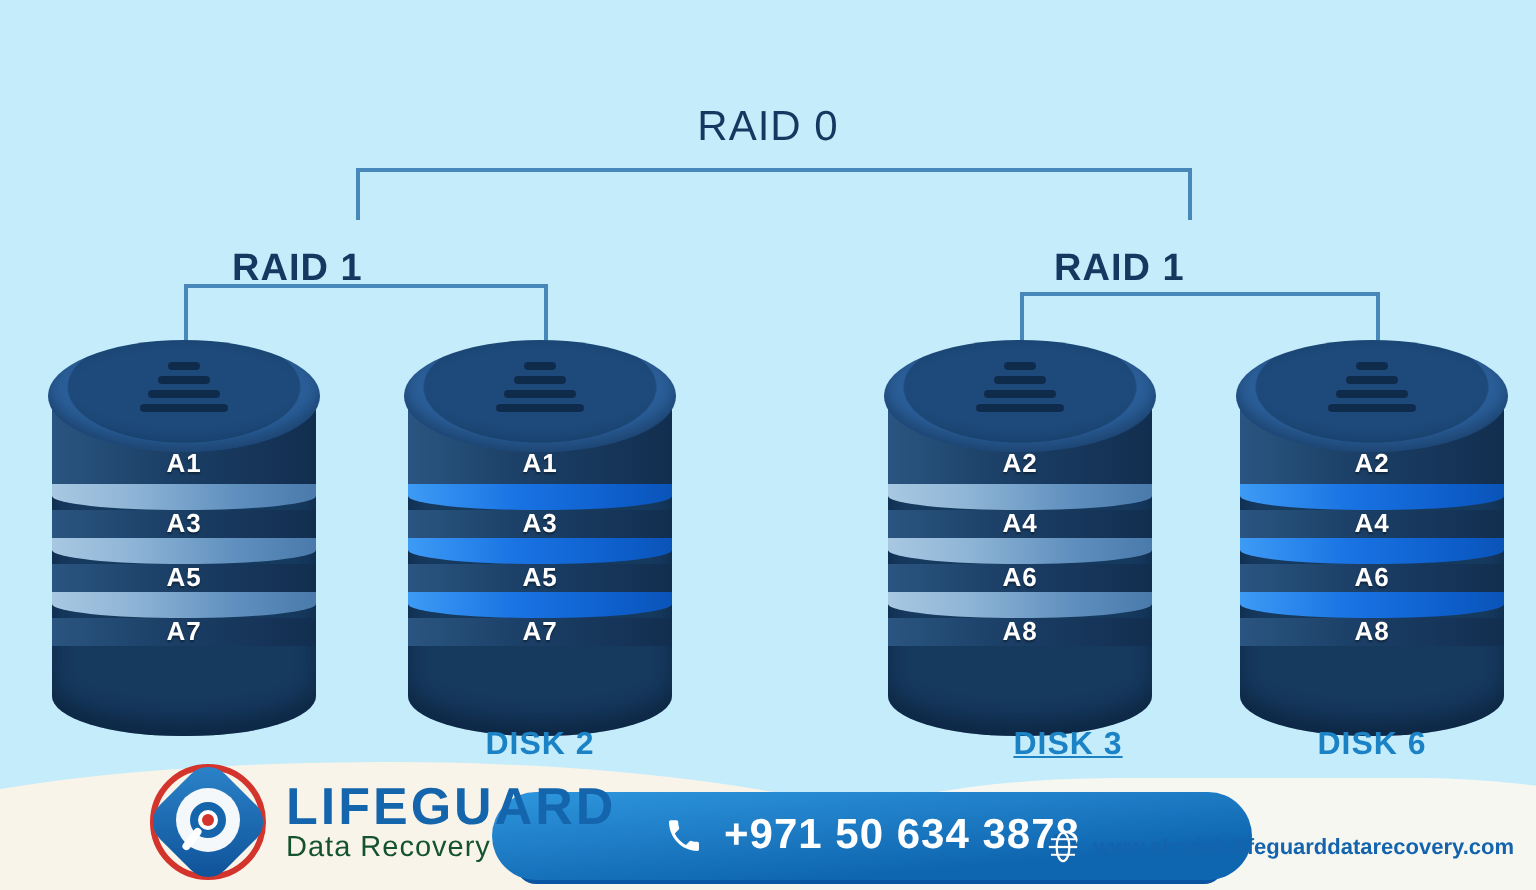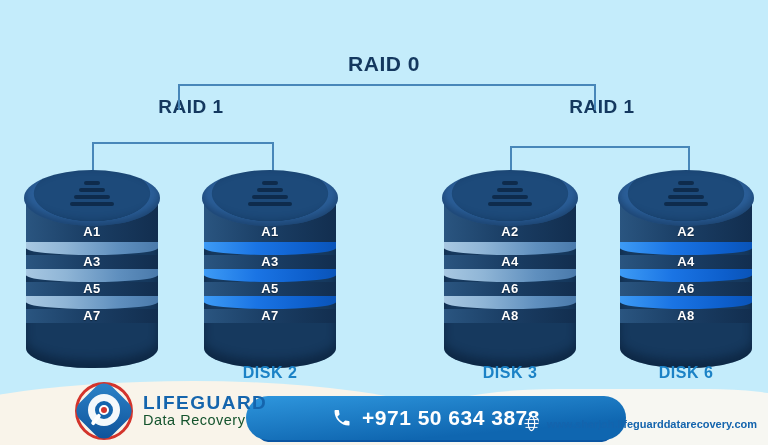--- a/index.html
+++ b/index.html
@@ -1,22 +1,22 @@
 <!DOCTYPE html>
 <html><head>
 <meta charset="utf-8">
 <style>
   html,body{margin:0;padding:0;}
   body{font-family:"Liberation Sans",sans-serif;}
   .stage{position:relative;width:768px;height:445px;background:#c4ecfb;overflow:hidden;}
 
   
   .raid0-title{position:absolute;top:52px;left:0;width:768px;text-align:center;
-    font-size:21px;font-weight:bold;color:#14385f;letter-spacing:.5px;}
-  .raid1-label{position:absolute;top:96px;width:150px;text-align:center;
+    font-size:21px;font-weight:normal;color:#14385f;letter-spacing:.5px;}
+  .raid1-label{position:absolute;top:124px;width:150px;
     font-size:19px;font-weight:bold;color:#14385f;letter-spacing:.5px;}
   .raid1-left{left:116px;}
   .raid1-right{left:527px;}
 
   
   .bracket{position:absolute;border:2px solid #4887b9;border-bottom:none;}
   .bracket-raid0{left:178px;top:84px;width:414px;height:24px;}
   .bracket-raid1-a{left:92px;top:142px;width:178px;height:30px;}
   .bracket-raid1-b{left:510px;top:146px;width:176px;height:26px;}
 
@@ -38,21 +38,21 @@
     background:radial-gradient(ellipse at 50% 42%,#1d4a7a 0 60%,#2b5f99 61% 100%);
     box-shadow:inset 0 -4px 8px rgba(5,25,50,.4);}
   .cap-icon{position:absolute;top:11px;left:0;width:136px;display:flex;flex-direction:column;
     align-items:center;gap:3px;}
   .cap-icon i{display:block;height:4px;border-radius:2px;background:rgba(10,34,62,.75);}
   .cap-icon i:nth-child(1){width:16px;} .cap-icon i:nth-child(2){width:26px;}
   .cap-icon i:nth-child(3){width:36px;} .cap-icon i:nth-child(4){width:44px;}
 
   .disk-name{position:absolute;top:364px;width:136px;text-align:center;
     font-size:16px;font-weight:bold;color:#1b82c6;letter-spacing:.5px;}
-  .dn-2{left:202px;} .dn-3{left:442px;} .dn-4{left:618px;}
+  .dn-2{left:202px;} .dn-3{left:466px;text-decoration:underline;} .dn-4{left:618px;}
 
   
   .blob-left{position:absolute;left:-80px;top:381px;width:570px;height:150px;
     background:#f9f4ea;border-radius:48% 52% 0 0 / 46px 62px 0 0;}
   .blob-right{position:absolute;left:400px;top:389px;width:440px;height:130px;
     background:#f7f7f2;border-radius:36% 30% 0 0 / 40px 36px 0 0;}
 
   
   .logo{position:absolute;left:74px;top:381px;display:flex;align-items:center;z-index:4;}
   .logo-icon{position:relative;width:60px;height:60px;}
@@ -60,21 +60,21 @@
   .logo-diamond{position:absolute;inset:7px;transform:rotate(45deg);border-radius:12px;
     background:linear-gradient(135deg,#2d86cc,#0d4f96);}
   .logo-platter{position:absolute;left:14px;top:13px;width:32px;height:32px;border-radius:50%;
     background:#f4f8fb;}
   .logo-platter-ring{position:absolute;left:7px;top:7px;width:10px;height:10px;border-radius:50%;
     border:4px solid #1565ad;background:#fff;}
   .logo-dot{position:absolute;left:13px;top:13px;width:6px;height:6px;border-radius:50%;background:#d3342c;}
   .logo-arm{position:absolute;left:6px;top:19px;width:4px;height:13px;background:#fff;
     transform:rotate(38deg);border-radius:2px;}
   .logo-text{margin-left:9px;line-height:1.05;}
-  .logo-name{font-size:19px;font-weight:bold;color:#1565ad;letter-spacing:1.5px;}
+  .logo-name{font-size:26px;font-weight:bold;color:#1565ad;letter-spacing:1.5px;}
   .logo-tagline{font-size:14.5px;color:#14532d;letter-spacing:.5px;}
 
   
   .phone-under{position:absolute;left:258px;top:414px;width:354px;height:28px;
     background:#0a55a2;border-radius:10px;z-index:2;}
   .phone-pill{position:absolute;left:246px;top:396px;width:380px;height:44px;z-index:3;
     background:linear-gradient(175deg,#2e96dd 0%,#0f66b0 75%);
     border-radius:22px;display:flex;align-items:center;justify-content:center;gap:10px;}
   .phone-pill svg{width:20px;height:20px;fill:#ffffff;}
   .phone-number{color:#ffffff;font-size:21px;font-weight:bold;letter-spacing:.5px;}

